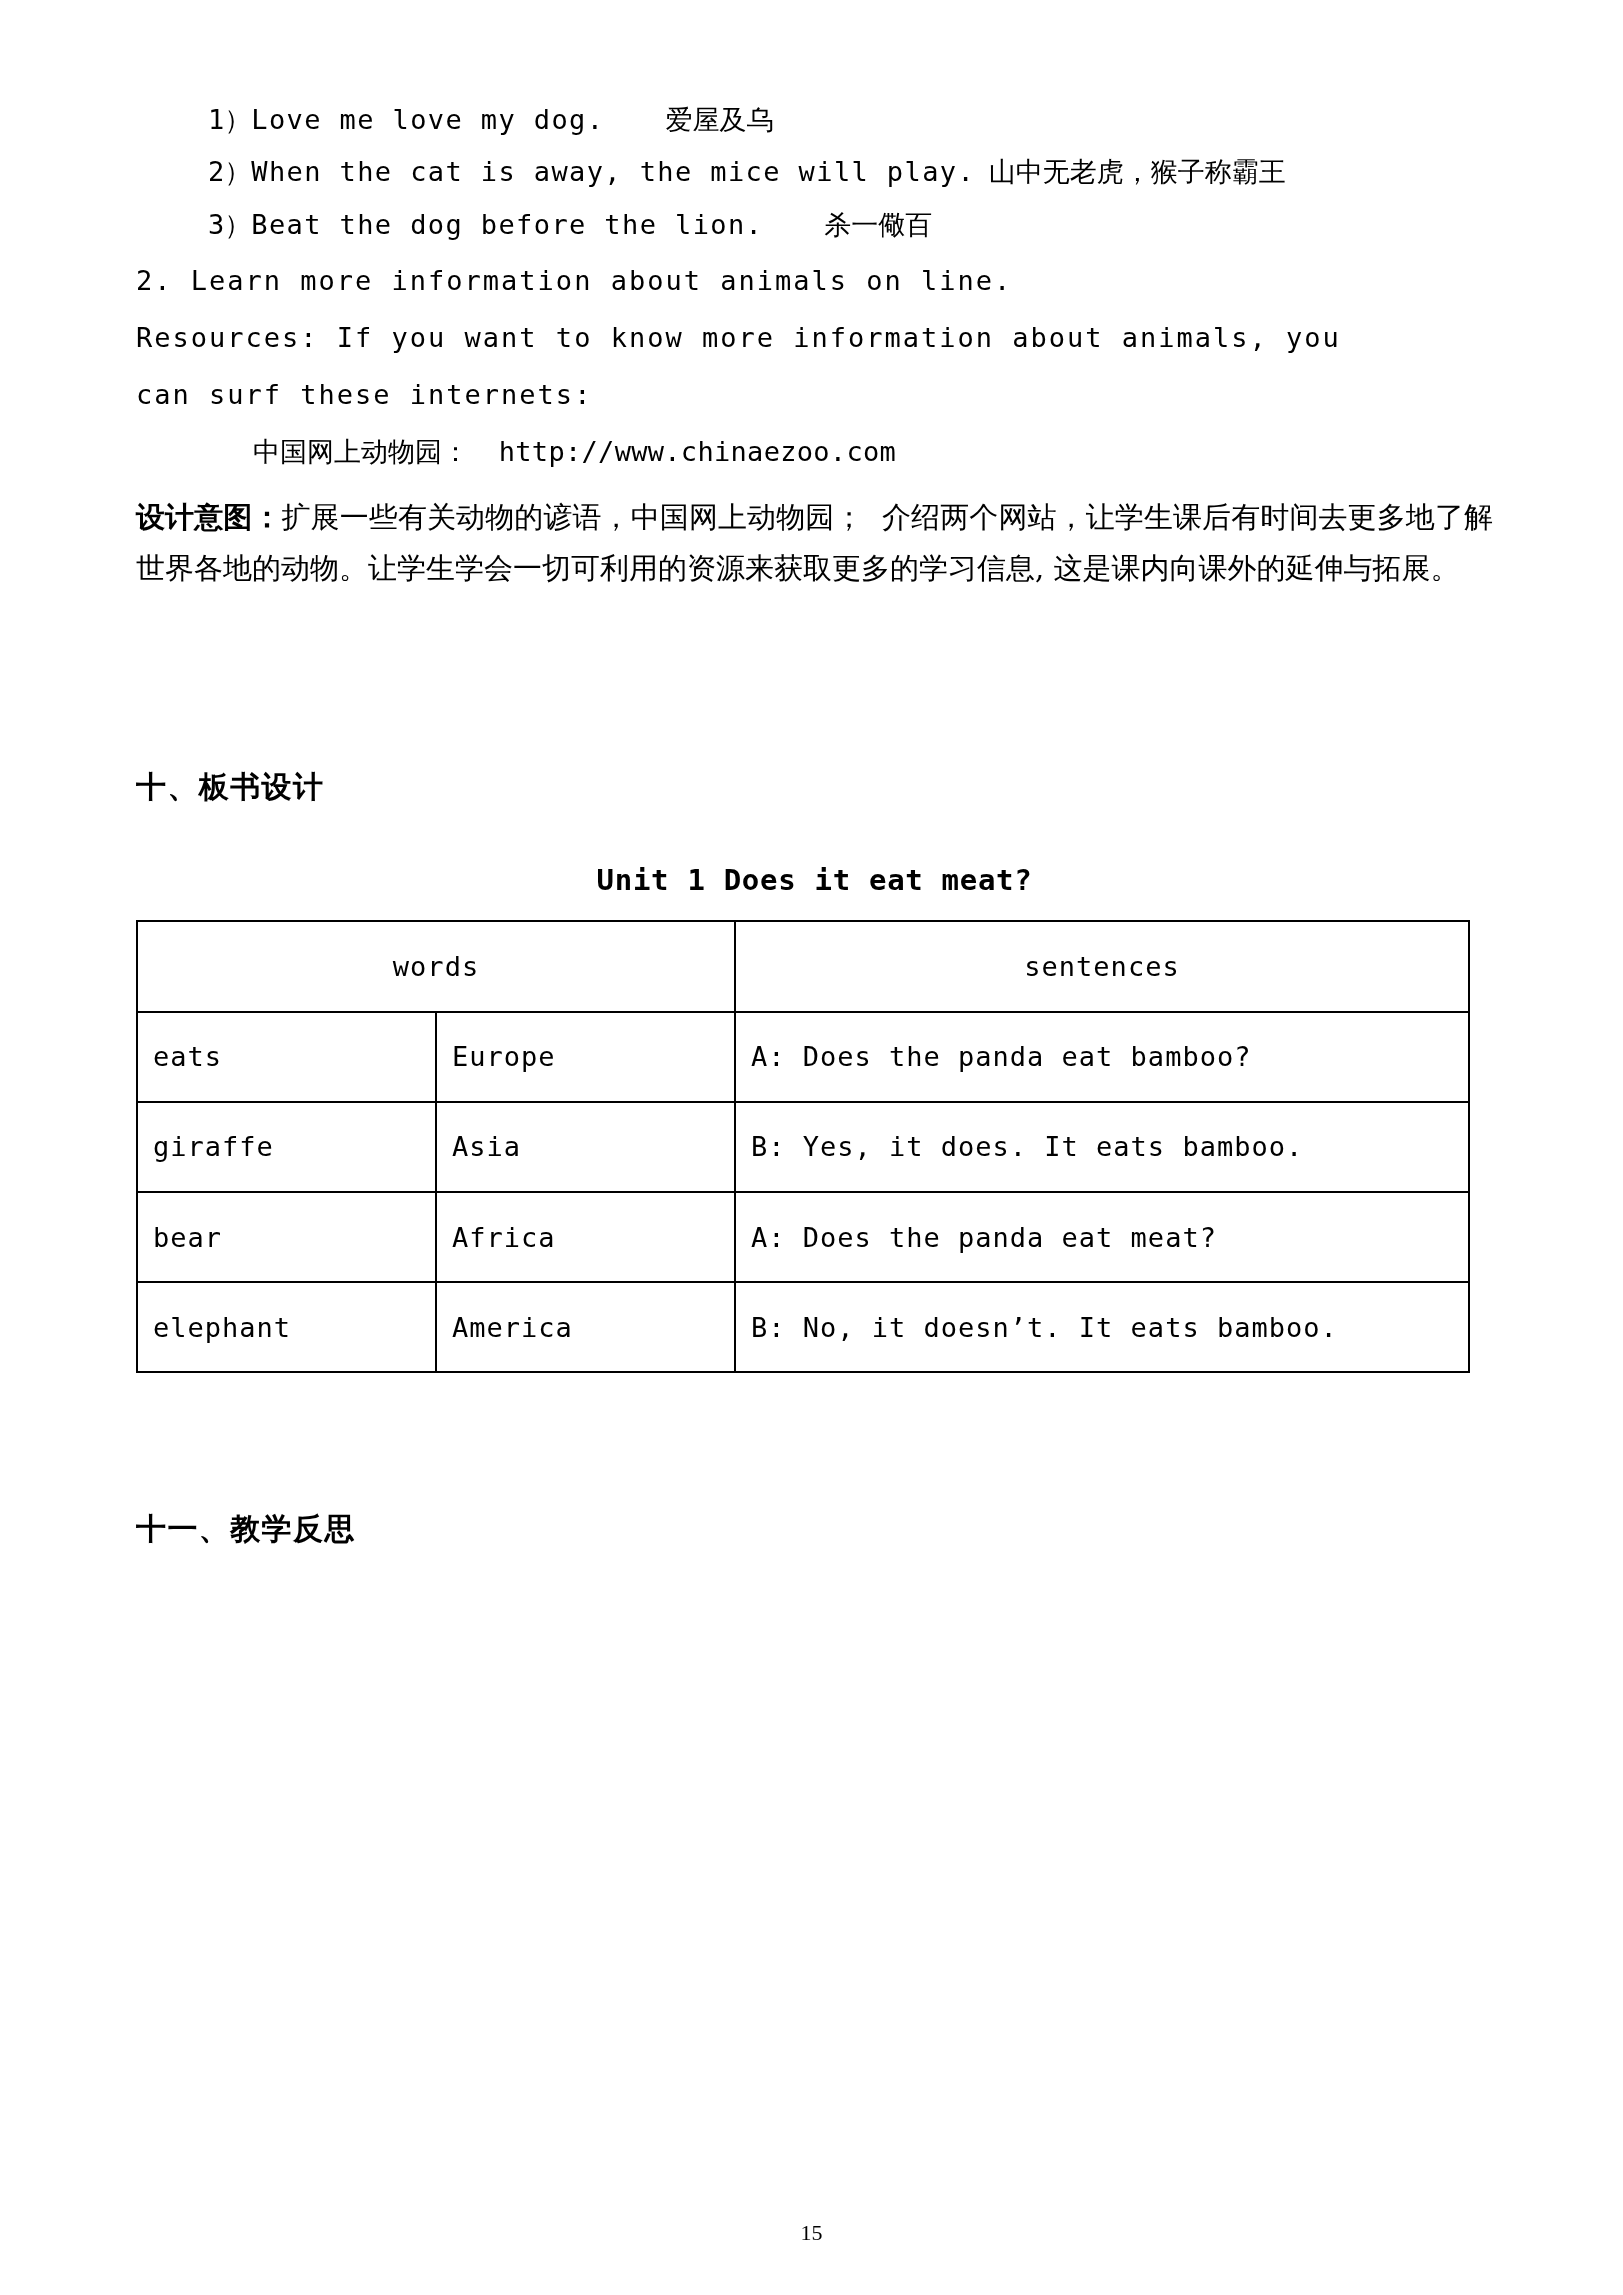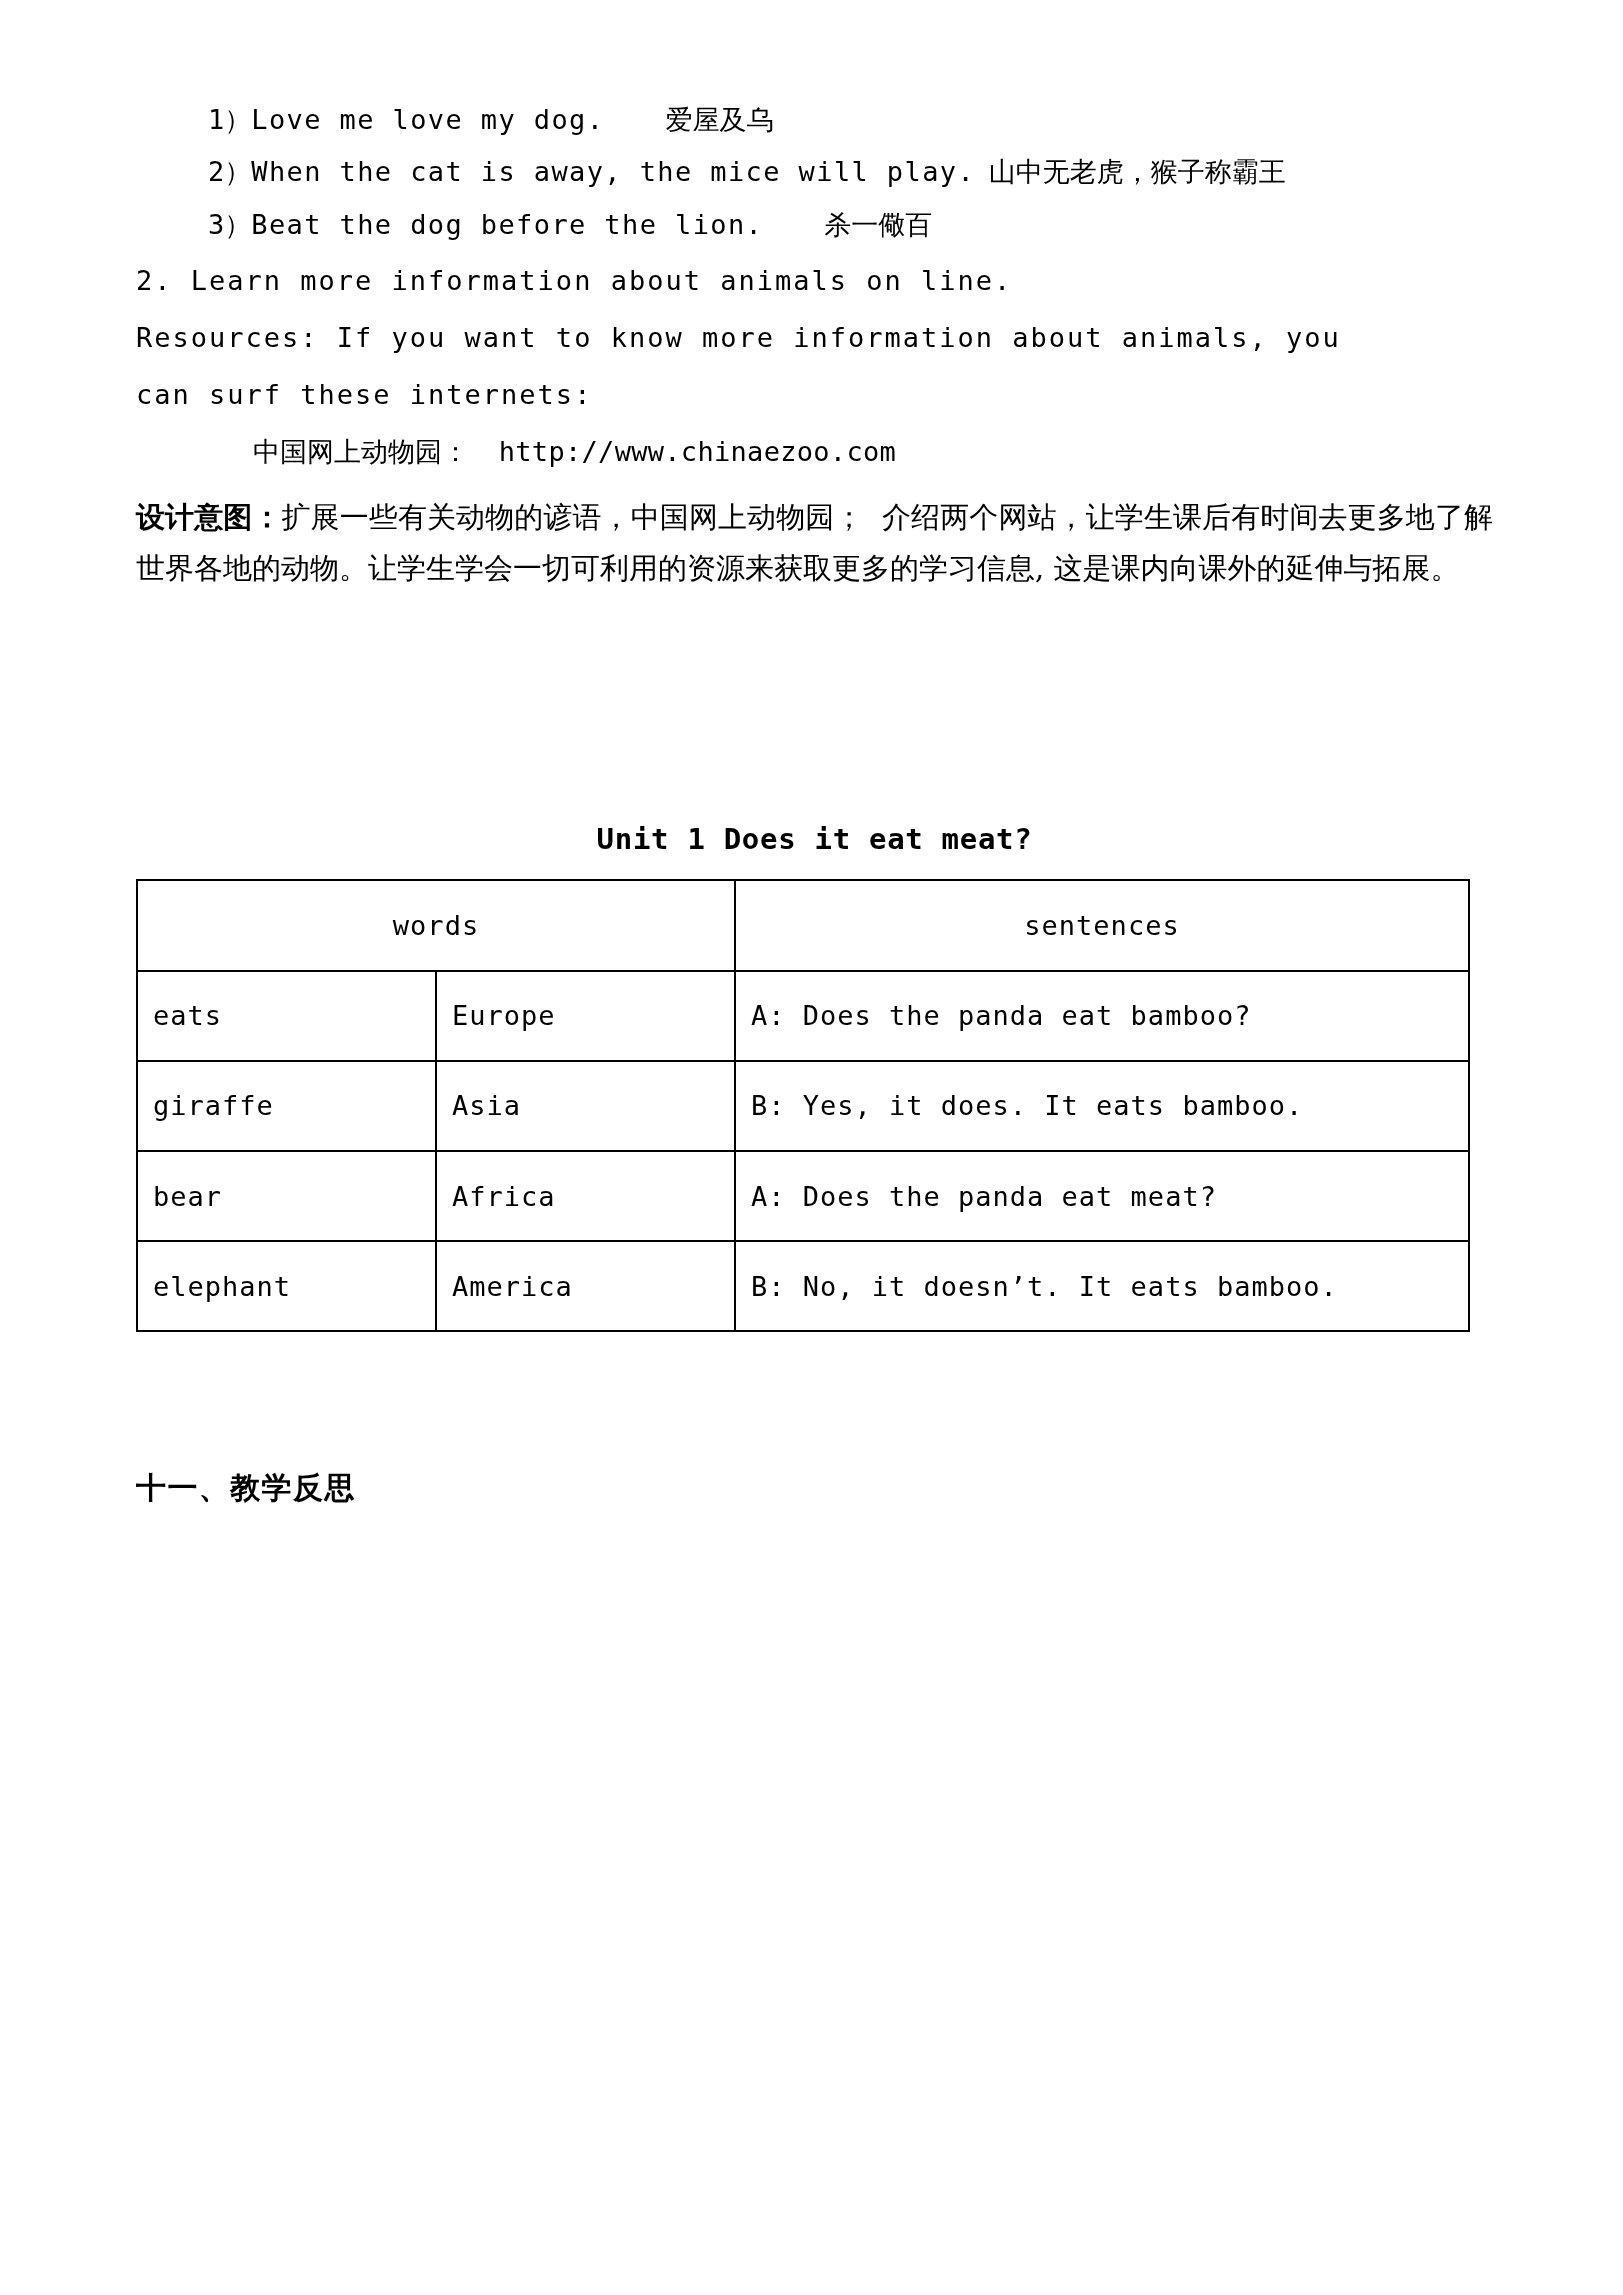--- a/index.html
+++ b/index.html
@@ -178,20 +178,21 @@
 
     <div class="url-line">
       <span class="url-cn">中国网上动物园：</span>
       <span class="url-en" style="padding-left:27px;">http://www.chinaezoo.com</span>
     </div>
 
     <p class="cn-para"><span class="cn-bold-lead">设计意图：</span><span>扩展一些有关动物的谚语，中国网上动物园；  介绍两个网站，让学生课后有时间去更多地了解世界各地的动物。让学生学会一切可利用的资源来获取更多的学习信息, 这是课内向课外的延伸与拓展。</span></p>
 
     <div class="spacer-lg"></div>
 
+    <p class="section-head">十、板书设计</p>
 
     <div class="spacer-md"></div>
 
     <p class="board-subtitle">Unit 1 Does it eat meat?</p>
 
     <table class="board">
       <tbody>
         <tr>
           <td class="hdr-words" colspan="2">words</td>
           <td class="col-c hdr-sentences">sentences</td>
@@ -218,14 +219,15 @@
         </tr>
       </tbody>
     </table>
 
     <div class="spacer-lg" style="height:136px;"></div>
 
     <p class="section-head">十一、教学反思</p>
 
   </div>
 
+  <div class="page-number">15</div>
 </div>
 
 
 </body></html>

